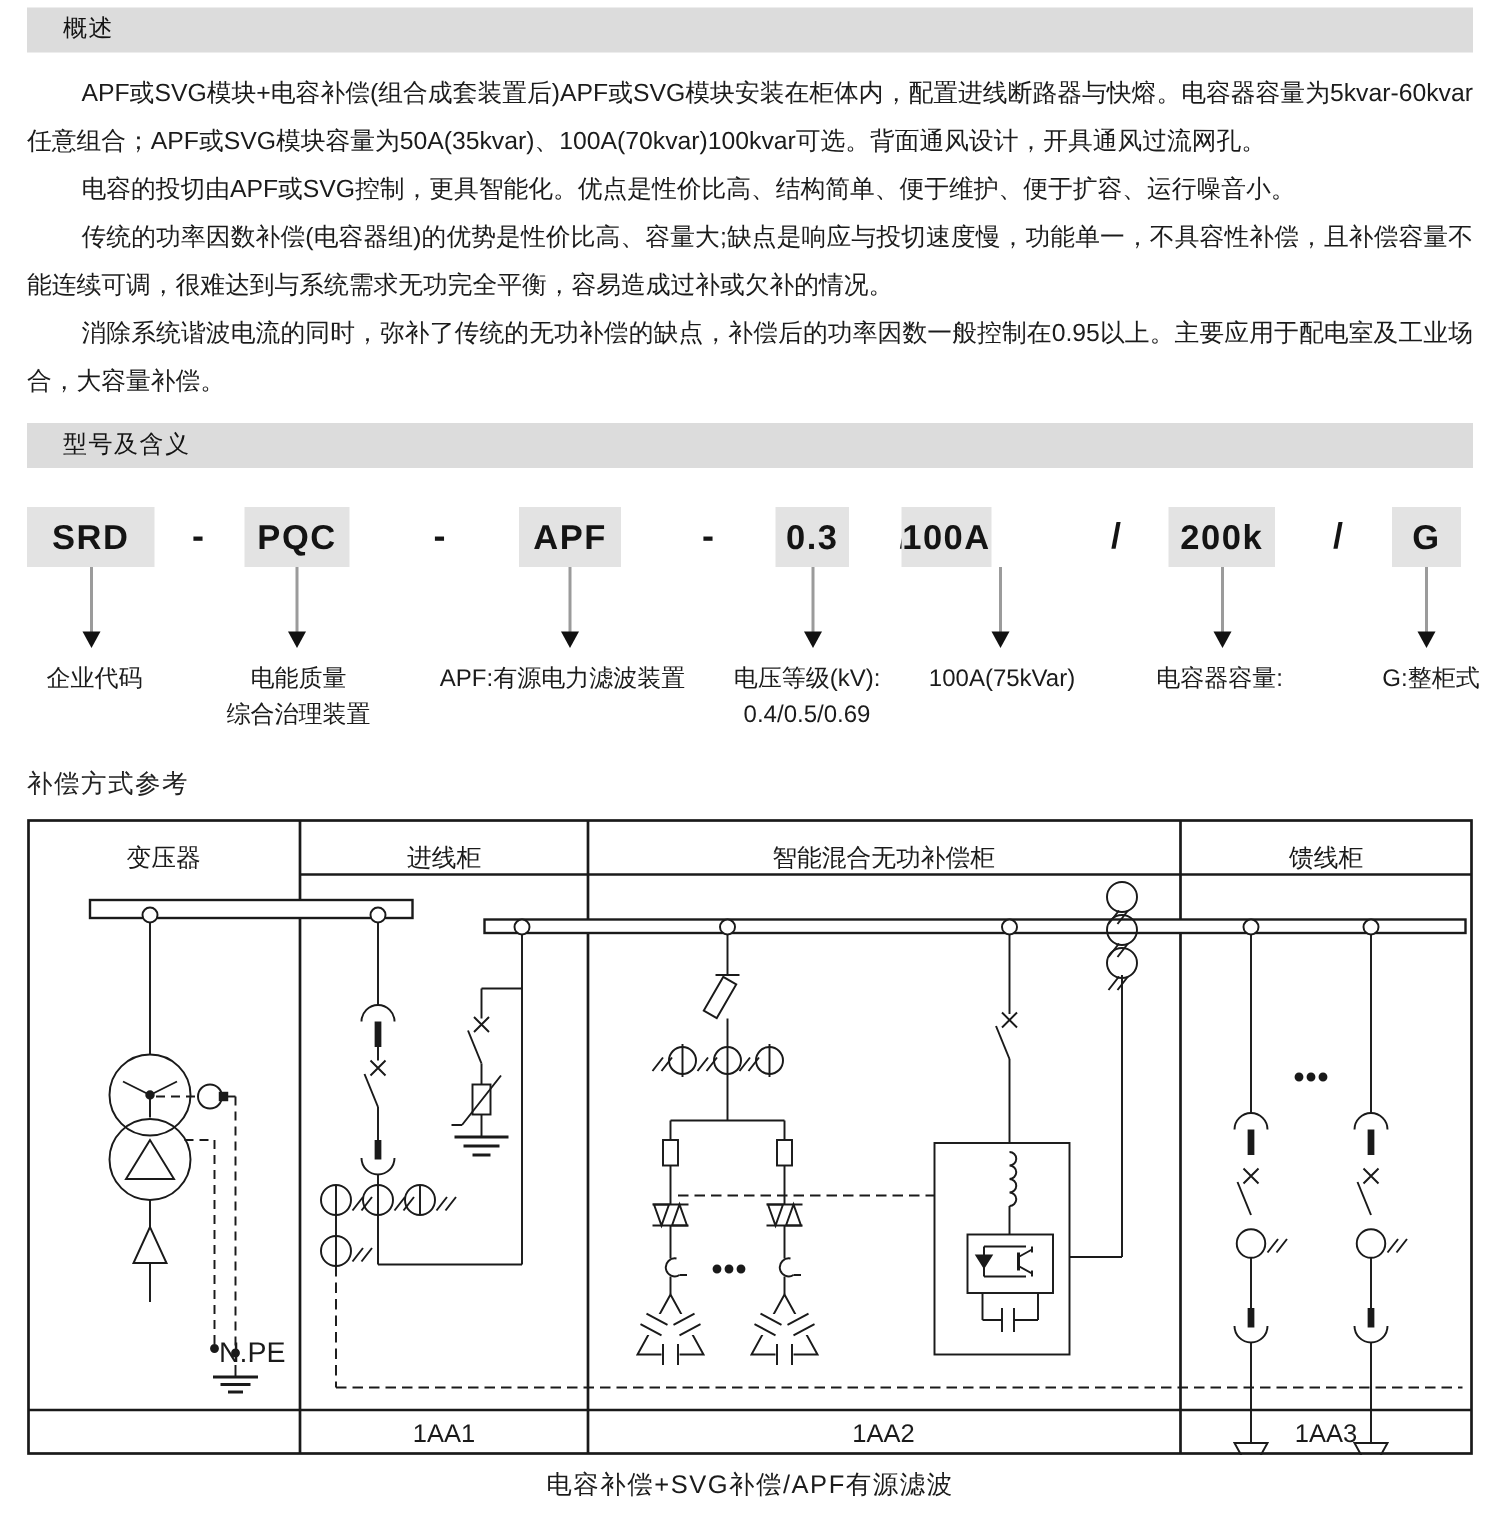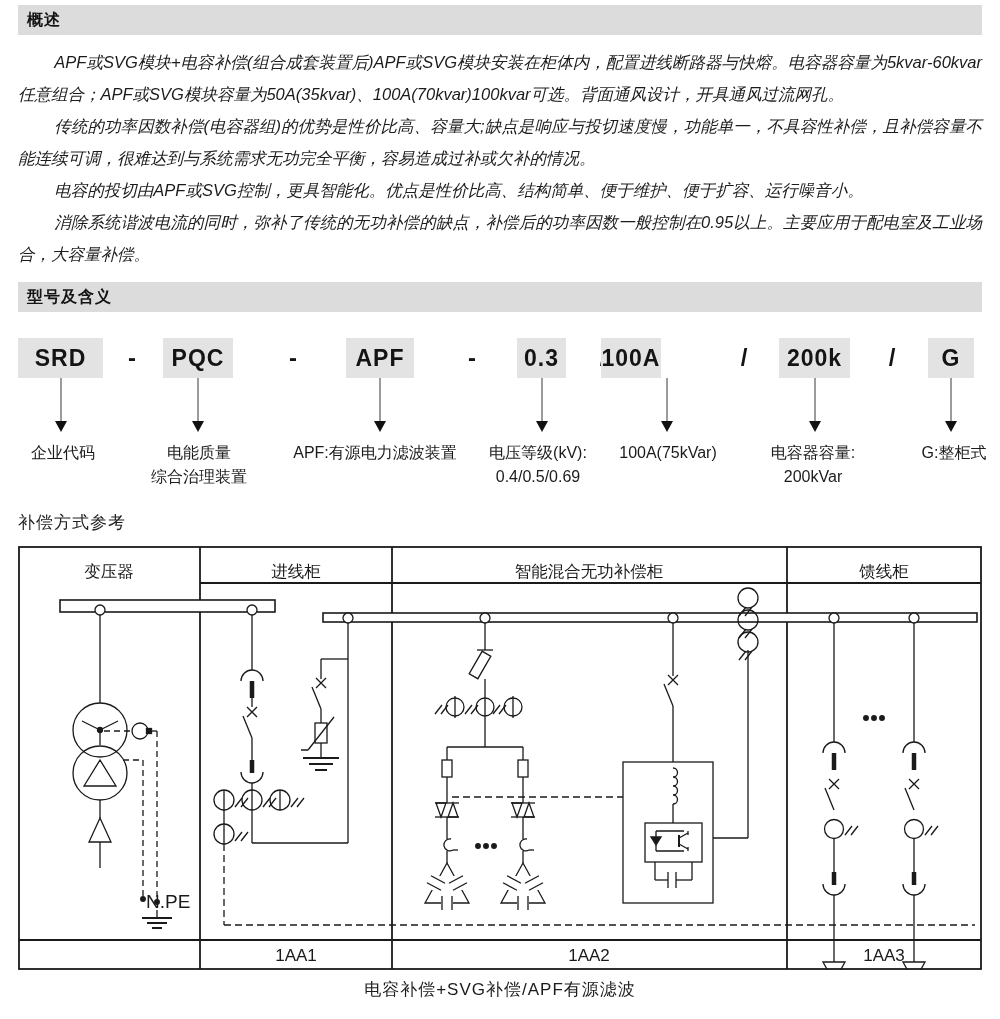--- a/index.html
+++ b/index.html
@@ -1,23 +1,23 @@
 <!DOCTYPE html>
 <html><head>
 <meta charset="utf-8">
 <style>
   html,body{margin:0;padding:0;background:#fff;}
   body{width:1000px;height:1019px;position:relative;overflow:hidden;
        font-family:"Liberation Sans","DejaVu Sans",sans-serif;color:#161616;}
   .bar{position:absolute;left:18px;width:964px;height:30px;background:#dcdcdc;
-       font-size:16px;font-weight:700;line-height:30px;padding-left:9px;
+       font-size:16px;font-weight:400;line-height:30px;padding-left:24px;
        box-sizing:border-box;color:#141414;letter-spacing:1px;}
   .paras{position:absolute;left:18px;top:46px;width:964px;font-size:16.5px;
          line-height:32px;text-align:justify;color:#1b1b1b;}
-  .paras p{margin:0;text-indent:2.2em;font-style:italic;}
+  .paras p{margin:0;text-indent:2.2em;}
   .mrow{position:absolute;top:338px;left:0;width:1000px;height:40px;}
   .mbox{position:absolute;top:0;height:40px;background:#e3e3e3;color:#141414;
         font-size:23px;font-weight:700;display:flex;align-items:center;
         justify-content:center;letter-spacing:1px;}
   .msep{position:absolute;top:0;height:40px;display:flex;align-items:center;
         justify-content:center;width:30px;font-size:24px;font-weight:700;color:#141414;}
   .stem{position:absolute;width:2px;background:#9b9b9b;top:378px;height:44px;}
   .ahead{position:absolute;top:421px;width:0;height:0;border-left:6px solid transparent;
          border-right:6px solid transparent;border-top:11px solid #111;}
   .mlabel{position:absolute;top:441px;width:240px;text-align:center;font-size:16px;
@@ -27,22 +27,22 @@
   .caption{position:absolute;left:18px;top:978px;width:964px;text-align:center;
            font-size:17px;color:#1b1b1b;letter-spacing:1px;}
   svg text{font-family:"Liberation Sans","DejaVu Sans",sans-serif;fill:#1a1a1a;}
 </style>
 </head>
 <body>
 
 <div class="bar" style="top:5px">概述</div>
 <div class="paras">
   <p>APF或SVG模块+电容补偿(组合成套装置后)APF或SVG模块安装在柜体内，配置进线断路器与快熔。电容器容量为5kvar-60kvar任意组合；APF或SVG模块容量为50A(35kvar)、100A(70kvar)100kvar可选。背面通风设计，开具通风过流网孔。</p>
+  <p>电容的投切由APF或SVG控制，更具智能化。优点是性价比高、结构简单、便于维护、便于扩容、运行噪音小。</p>
   <p>传统的功率因数补偿(电容器组)的优势是性价比高、容量大;缺点是响应与投切速度慢，功能单一，不具容性补偿，且补偿容量不能连续可调，很难达到与系统需求无功完全平衡，容易造成过补或欠补的情况。</p>
-  <p>电容的投切由APF或SVG控制，更具智能化。优点是性价比高、结构简单、便于维护、便于扩容、运行噪音小。</p>
   <p>消除系统谐波电流的同时，弥补了传统的无功补偿的缺点，补偿后的功率因数一般控制在0.95以上。主要应用于配电室及工业场合，大容量补偿。</p>
 </div>
 
 <div class="bar" style="top:282px">型号及含义</div>
 
 <div class="mrow">
   <div class="mbox" style="left:18px;width:85px">SRD</div>
   <div class="msep" style="left:117px">-</div>
   <div class="mbox" style="left:163px;width:70px">PQC</div>
   <div class="msep" style="left:278px">-</div>
@@ -84,21 +84,20 @@
   </div>
 <div class="mlabel" style="left:418px">
   <div>电压等级(kV):</div>
   <div>0.4/0.5/0.69</div>
   </div>
 <div class="mlabel" style="left:548px">
   <div>100A(75kVar)</div>
   </div>
 <div class="mlabel" style="left:693px">
   <div>电容器容量:</div>
-  <div>200kVar</div>
   </div>
 <div class="mlabel" style="left:834px">
   <div>G:整柜式</div>
   </div>
 
 <div class="dtitle">补偿方式参考</div>
 
 <svg class="dsvg" width="964" height="424" viewBox="0 0 964 424">
   <defs>
     <g id="ticks">

